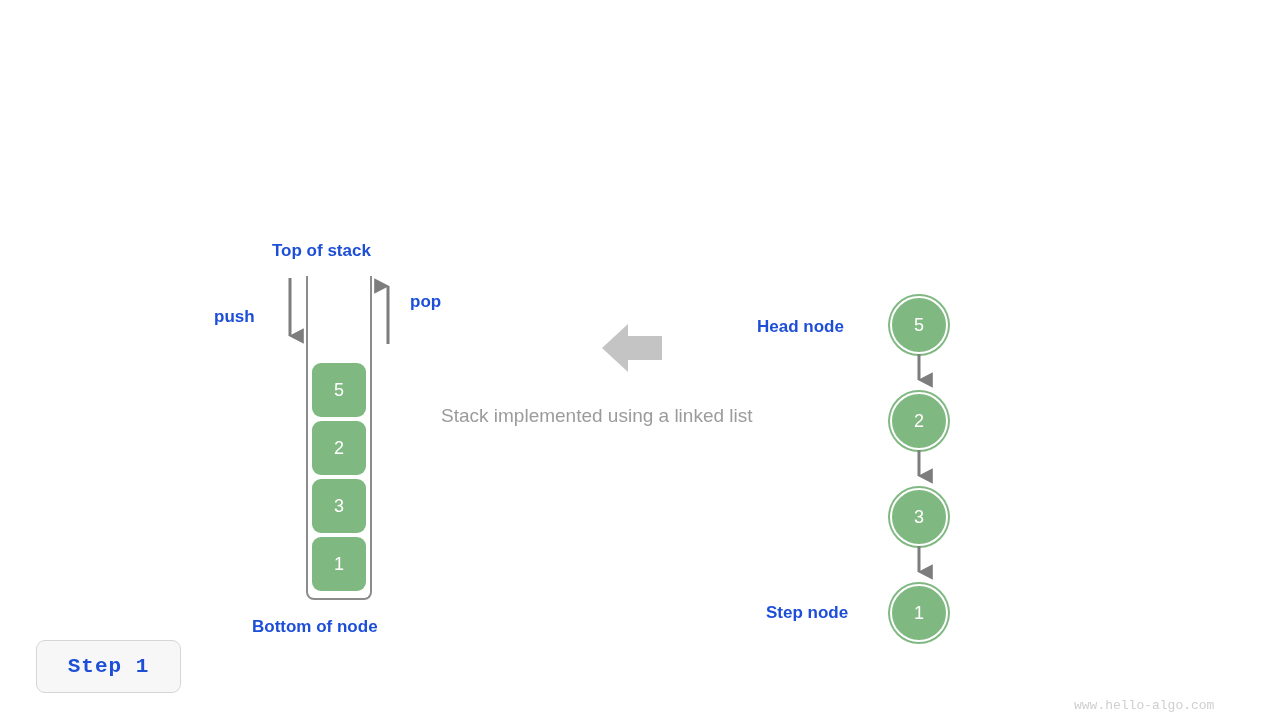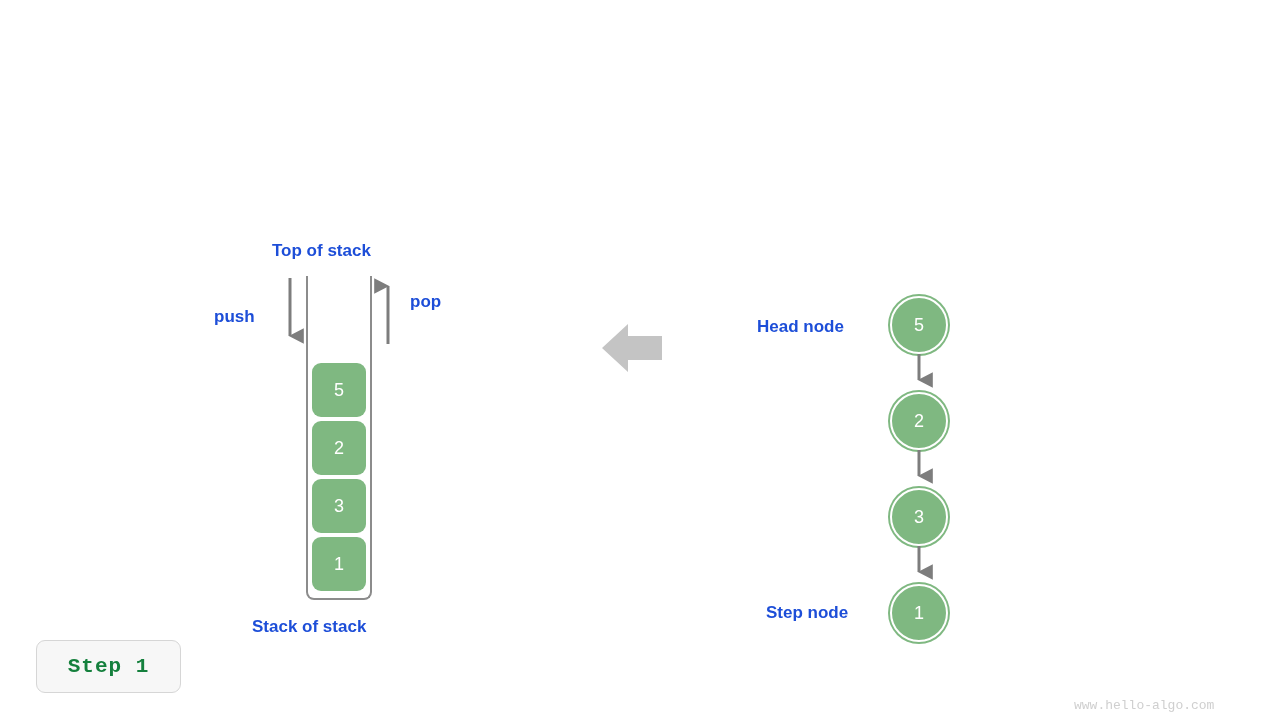--- a/index.html
+++ b/index.html
@@ -153,21 +153,21 @@
     display: flex;
     align-items: center;
     justify-content: center;
     box-sizing: border-box;
   }
   #step-badge-text {
     font-family: "Liberation Mono", monospace;
     font-weight: bold;
     font-size: 21px;
     letter-spacing: 1px;
-    color: #15803d;
+    color: #1d4ed8;
     white-space: nowrap;
   }
 
   
   #watermark {
     position: absolute;
     left: 1074px;
     top: 676px;
     font-family: "Liberation Mono", monospace;
     font-size: 13px;
@@ -207,27 +207,28 @@
 
     <div id="stack-container"></div>
 
     <div id="stack-boxes">
       <div class="stack-box">5</div>
       <div class="stack-box">2</div>
       <div class="stack-box">3</div>
       <div class="stack-box">1</div>
     </div>
 
-    <div class="label-bold" id="bottom-of-stack-label">Stack of stack</div>
+    <div class="label-bold" id="bottom-of-stack-label">Bottom of node</div>
   </div>
 
   <svg id="middle-arrow" width="64" height="60">
     <polygon points="2,30 28,6 28,18 62,18 62,42 28,42 28,54" fill="#c4c4c4"></polygon>
   </svg>
 
+  <div class="caption" id="diagram-caption">Stack implemented using a linked list</div>
 
   <div id="list-area">
 
     <div class="label-bold" id="head-node-label">Head node</div>
 
     <div class="list-node" style="left:890px; top:260px;">5</div>
 
     <svg style="position:absolute; left:905px; top:318px;" width="30" height="38">
       <defs>
         <marker id="lnk1" markerWidth="6" markerHeight="6" refX="3" refY="5.2" orient="auto" markerUnits="strokeWidth">

